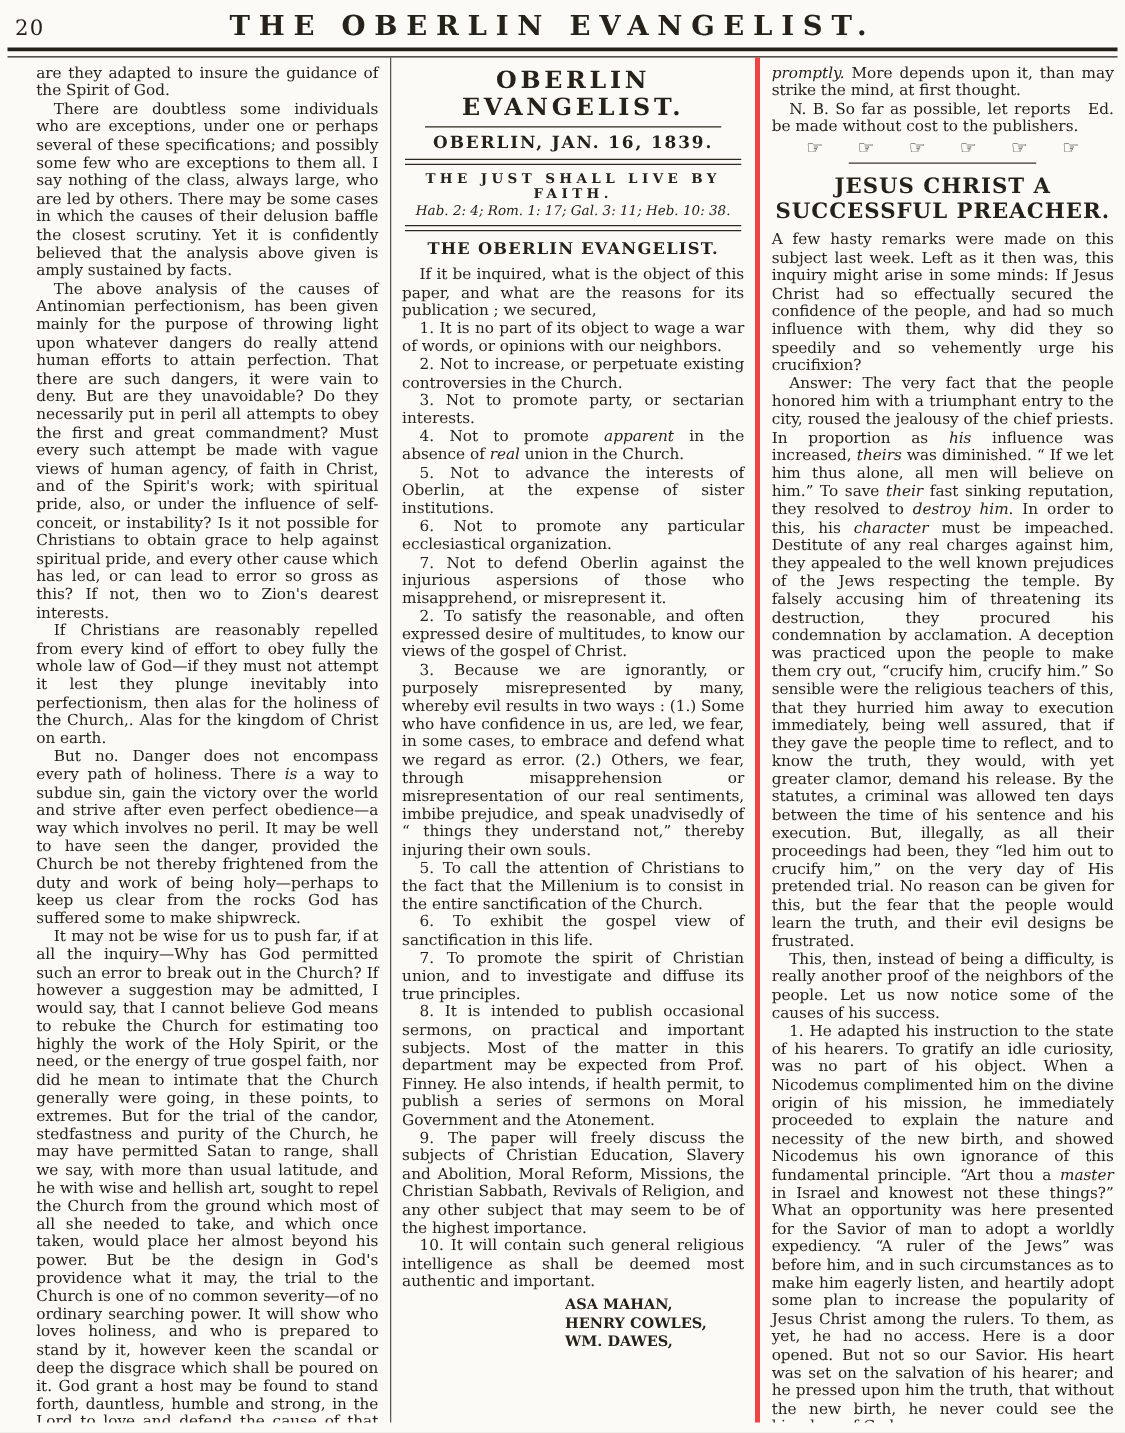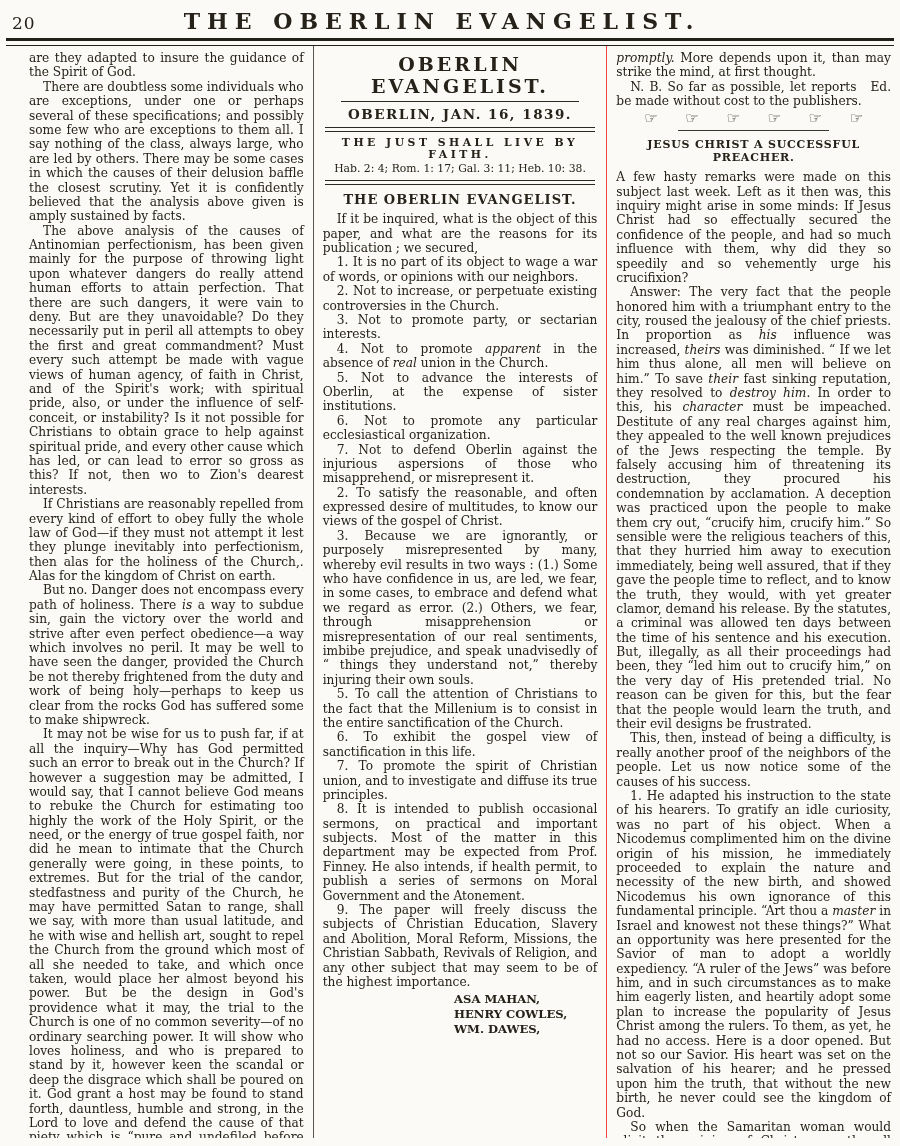--- a/index.html
+++ b/index.html
@@ -7,33 +7,33 @@
     width:900px;height:1146px;margin:0 auto;background:#fbfaf6;color:#262219;
     font-family:"DejaVu Serif", serif; position:relative; overflow:hidden;
     box-sizing:border-box;
   }
   .masthead-row{display:flex;align-items:baseline;padding:8px 28px 1px 12px;}
   .page-number{font-size:17px;width:70px;letter-spacing:1px;}
   .paper-title{flex:1;text-align:center;font-size:22px;letter-spacing:7px;font-weight:bold;margin-right:70px;}
   .head-rule{height:4px;border-top:3px solid #23201a;border-bottom:1px solid #23201a;margin:3px 6px 0 6px;}
   .columns{display:flex;height:1092px;padding-left:20px;}
   .col{flex:1;padding:5px 9px 0 9px;overflow:hidden;text-align:justify;font-size:12.2px;line-height:1.18;box-sizing:border-box;}
-  .col-mid{border-left:1px solid #5a544c;border-right:1px solid #ef4444;}
+  .col-mid{border-left:1px solid #5a544c;border-right:4px solid #ef4444;}
   .para{margin:0;text-indent:14px;}
   .noindent-first .para:first-child{text-indent:0;}
   .article-sig{text-align:right;padding-right:28px;font-size:13.5px;margin-top:2px;}
   
   .mid-masthead{text-align:center;font-size:19px;font-weight:bold;letter-spacing:3px;margin:2px 0 3px 0;}
   .rule-sgl{border-top:1px solid #2c2822;margin:2px 18px;}
   .rule-dbl{height:3px;border-top:1px solid #2c2822;border-bottom:1px solid #2c2822;margin:4px 2px;}
   .dateline{text-align:center;font-size:13.5px;font-weight:bold;letter-spacing:1.5px;margin:5px 0 4px 0;}
   .motto{text-align:center;font-size:10.8px;font-weight:bold;letter-spacing:3.5px;margin-top:5px;}
-  .motto-refs{text-align:center;font-size:10.8px;margin:1px 0 4px 0;}
+  .motto-refs{text-align:center;font-size:10.8px;margin:1px 0 4px 0;font-style:italic;}
   .article-title{text-align:center;font-size:13px;font-weight:bold;letter-spacing:1px;margin:7px 0 5px 0;}
-  .article-title-small{text-align:center;font-size:11px;font-weight:bold;letter-spacing:0.8px;margin:8px 0 5px 0;}
+  .article-title-small{text-align:center;font-size:17px;font-weight:bold;letter-spacing:0.8px;margin:8px 0 5px 0;}
   .committee{width:-moz-fit-content;width:fit-content;margin:3px 30px 0 auto;text-align:left;font-size:11.6px;font-weight:bold;line-height:1.3;}
   .committee p{margin:0;text-indent:0;}
   .fist-row{display:flex;justify-content:space-around;padding:1px 14px;font-size:15px;font-family:"DejaVu Sans",sans-serif;color:#2a261f;}
   .rule-short{border-top:1px solid #3a352e;width:72%;margin:2px auto;}
   .ed-label{float:right;}
   em{font-style:italic;}
 </style>
 </head>
 <body>
 
@@ -77,20 +77,21 @@
           <p class="para">5.  Not to advance the interests of Oberlin, at the expense of sister institutions.</p>
           <p class="para">6.  Not to promote any particular ecclesiastical organization.</p>
           <p class="para">7.  Not to defend Oberlin against the injurious aspersions of those who misapprehend, or misrepresent it.</p>
           <p class="para">2.  To satisfy the reasonable, and often expressed desire of multitudes, to know our views of the gospel of Christ.</p>
           <p class="para">3.  Because we are ignorantly, or purposely misrepresented by many, whereby evil results in two ways : (1.) Some who have confidence in us, are led, we fear, in some cases, to embrace and defend what we regard as error.  (2.) Others, we fear, through misapprehension or misrepresentation of our real sentiments, imbibe prejudice, and speak unadvisedly of “ things they understand not,” thereby injuring their own souls.</p>
           <p class="para">5.  To call the attention of Christians to the fact that the Millenium is to consist in the entire sanctification of the Church.</p>
           <p class="para">6.  To exhibit the gospel view of sanctification in this life.</p>
           <p class="para">7.  To promote the spirit of Christian union, and to investigate and diffuse its true principles.</p>
           <p class="para">8.  It is intended to publish occasional sermons, on practical and important subjects.  Most of the matter in this department may be expected from Prof. Finney.  He also intends, if health permit, to publish a series of sermons on Moral Government and the Atonement.</p>
           <p class="para">9.  The paper will freely discuss the subjects of Christian Education, Slavery and Abolition, Moral Reform, Missions, the Christian Sabbath, Revivals of Religion, and any other subject that may seem to be of the highest importance.</p>
+          <p class="para">10.  It will contain such general religious intelligence as shall be deemed most authentic and important.</p>
         </div>
       <div class="committee">
           <p>ASA MAHAN,</p>
           <p>HENRY COWLES,</p>
           <p>WM. DAWES,</p>
         </div>
 
     </div>
 
     <div class="col noindent-first">

